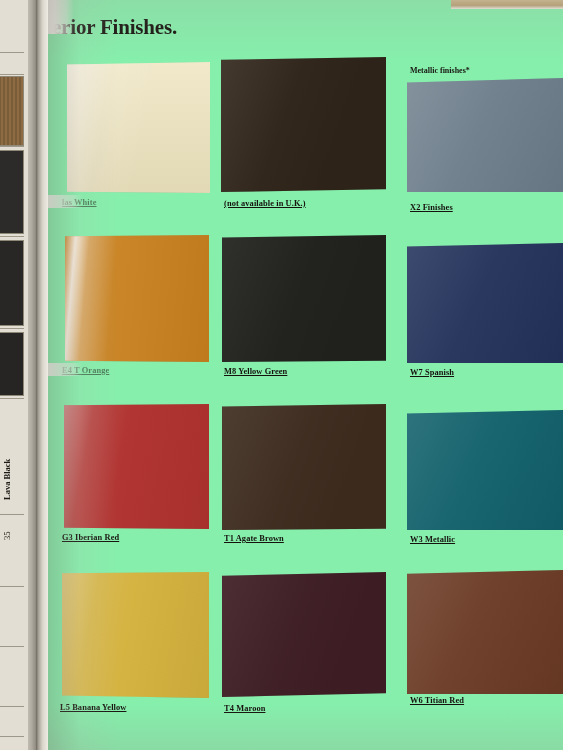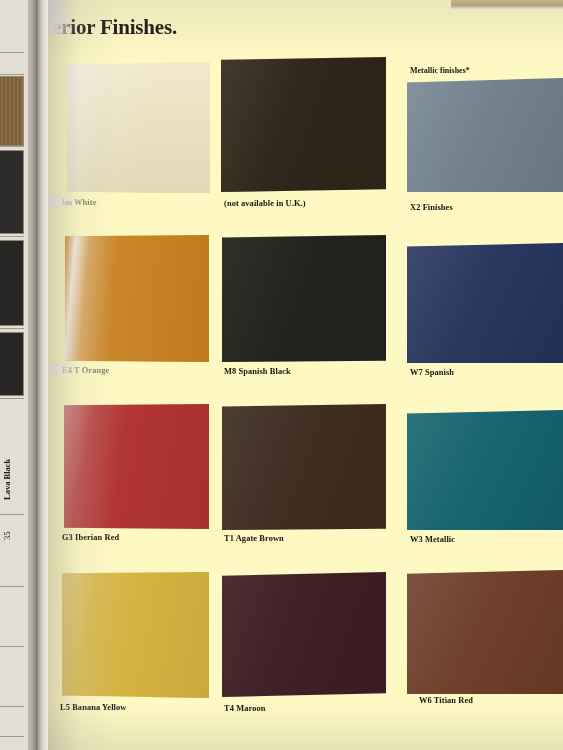--- a/index.html
+++ b/index.html
@@ -76,21 +76,21 @@
     left: 36px; top: 0;
     width: 12px; height: 750px;
     background: linear-gradient(90deg, #6f6a60 0%, #a9a49a 22%, #d9d5cb 55%, #efece4 100%);
   }
 
   
   .page-sheet {
     position: absolute;
     left: 48px; top: 0;
     width: 515px; height: 750px;
-    background: #fef9c3;
+    background: #86efac;
     overflow: hidden;
   }
   
   .sheet-shade-left {
     position: absolute; left: 0; top: 0;
     width: 70px; height: 750px;
     background: linear-gradient(90deg, rgba(120,115,105,0.30) 0%, rgba(180,176,166,0.12) 45%, rgba(255,255,255,0) 100%);
     pointer-events: none;
   }
   .sheet-shade-top {
@@ -152,20 +152,21 @@
     pointer-events: none;
   }
   .swatch-label {
     position: absolute;
     font-size: 8.4px;
     font-weight: bold;
     color: #15120e;
     font-family: "Liberation Serif", serif;
     white-space: nowrap;
     letter-spacing: 0.1px;
+    text-decoration: underline;
   }
   .label-faded {
     opacity: 0.52;
   }
   .label-fade-mask {
     position: absolute;
     width: 34px; height: 13px;
     background: linear-gradient(90deg, rgba(243,241,236,0.92) 0%, rgba(243,241,236,0.35) 75%, rgba(243,241,236,0) 100%);
     pointer-events: none;
   }
@@ -236,21 +237,21 @@
                 clip-path: polygon(0 1%, 100% 0, 100% 100%, 0 99%);">
       <div class="gloss" style="background: linear-gradient(95deg, rgba(255,255,255,0.10) 0%, rgba(255,255,255,0.86) 7%, rgba(255,255,255,0.30) 16%, rgba(255,255,255,0.04) 34%, rgba(0,0,0,0.05) 100%);"></div>
     </div>
     <div class="swatch-label label-faded" style="left:14px; top:366px;">E4 T    Orange</div>
     <div class="label-fade-mask" style="left:0px; top:363px;"></div>
 
     <div class="swatch" style="left:174px; top:235px; width:164px; height:127px; background:#20211c;
                 clip-path: polygon(0 2%, 100% 0, 100% 99%, 0 100%);">
       <div class="gloss" style="background: linear-gradient(110deg, rgba(255,255,255,0.07) 0%, rgba(255,255,255,0.01) 45%, rgba(255,255,255,0) 75%);"></div>
     </div>
-    <div class="swatch-label" style="left:176px; top:367px;">M8 Spanish Black</div>
+    <div class="swatch-label" style="left:176px; top:367px;">M8 Yellow Green</div>
 
     <div class="swatch" style="left:359px; top:243px; width:156px; height:120px; background:#23325b;
                 clip-path: polygon(0 3%, 100% 0, 100% 100%, 0 100%);">
       <div class="gloss" style="background: linear-gradient(115deg, rgba(255,255,255,0.12) 0%, rgba(255,255,255,0.03) 45%, rgba(0,0,0,0.06) 100%);"></div>
     </div>
     <div class="swatch-label" style="left:362px; top:368px;">W7 Spanish</div>
 
     <div class="swatch" style="left:16px; top:404px; width:145px; height:125px; background:#b0322f;
                 clip-path: polygon(0 1%, 100% 0, 100% 100%, 0 99%);">
       <div class="gloss" style="background: linear-gradient(100deg, rgba(255,255,255,0.42) 0%, rgba(255,255,255,0.12) 18%, rgba(255,255,255,0.02) 40%, rgba(0,0,0,0.05) 100%);"></div>
@@ -278,20 +279,20 @@
     <div class="swatch" style="left:174px; top:572px; width:164px; height:125px; background:#3d1c23;
                 clip-path: polygon(0 3%, 100% 0, 100% 97%, 0 100%);">
       <div class="gloss" style="background: linear-gradient(110deg, rgba(255,255,255,0.08) 0%, rgba(255,255,255,0.02) 45%, rgba(255,255,255,0) 75%);"></div>
     </div>
     <div class="swatch-label" style="left:176px; top:704px;">T4 Maroon</div>
 
     <div class="swatch" style="left:359px; top:570px; width:156px; height:124px; background:#6b3b25;
                 clip-path: polygon(0 3%, 100% 0, 100% 100%, 0 100%);">
       <div class="gloss" style="background: linear-gradient(115deg, rgba(255,255,255,0.12) 0%, rgba(255,255,255,0.03) 45%, rgba(0,0,0,0.06) 100%);"></div>
     </div>
-    <div class="swatch-label" style="left:362px; top:696px;margin-left:9px;">W6 Titian Red</div>
+    <div class="swatch-label" style="left:362px; top:696px;">W6 Titian Red</div>
 
     <div class="sheet-shade-left"></div>
     <div class="sheet-shade-top"></div>
     <div class="sheet-shade-bottom"></div>
   </div>
 
 </div>
 
 </body></html>

